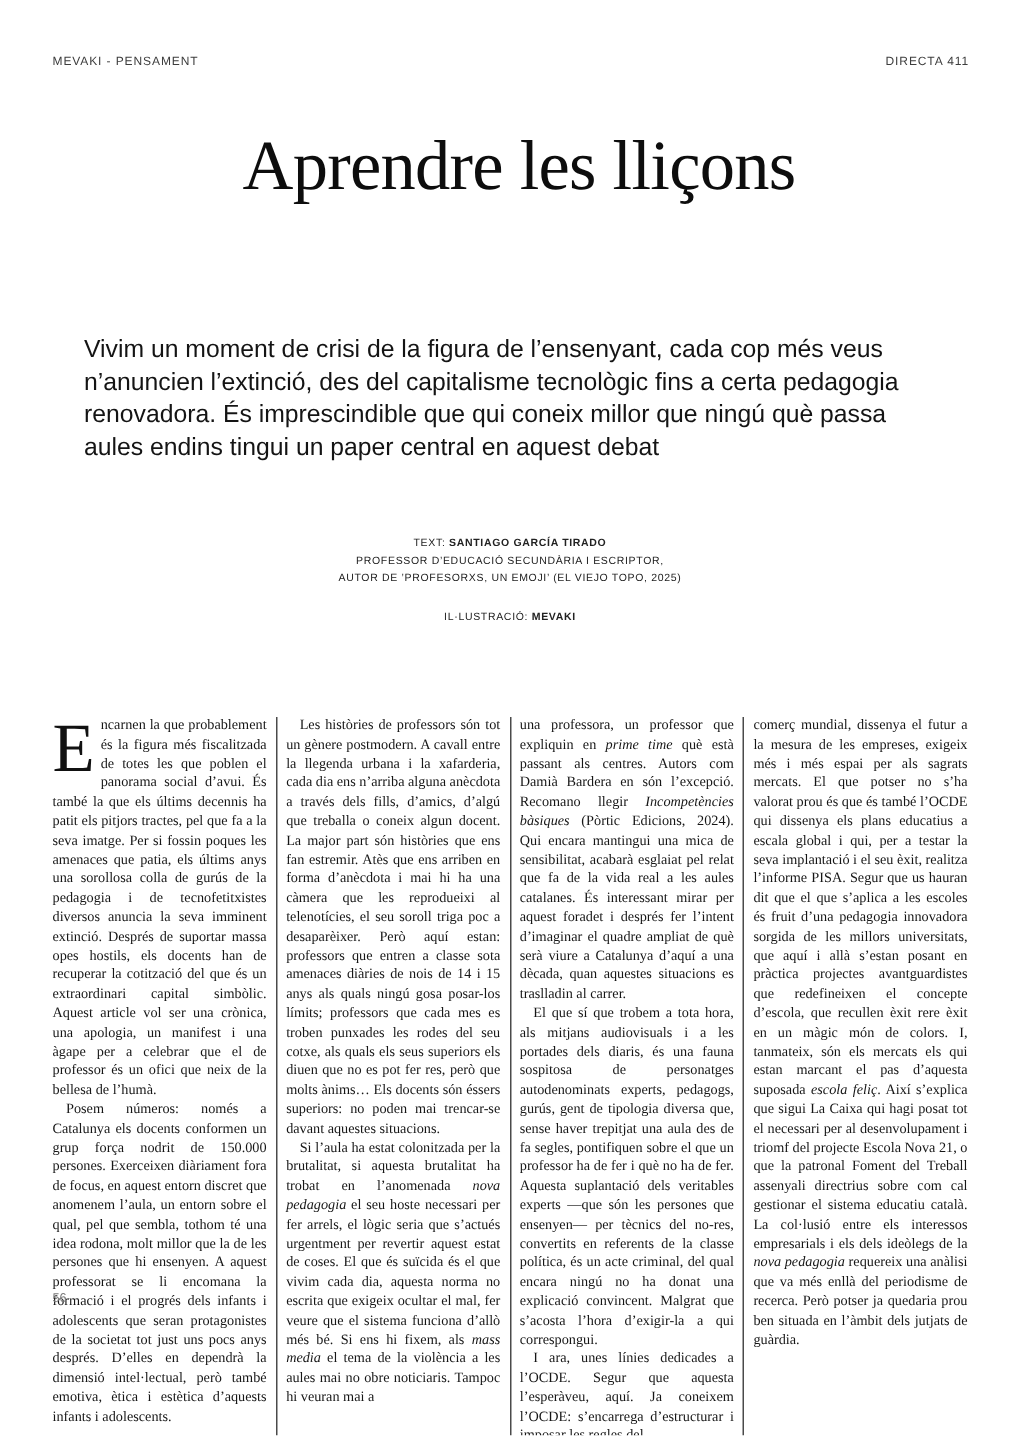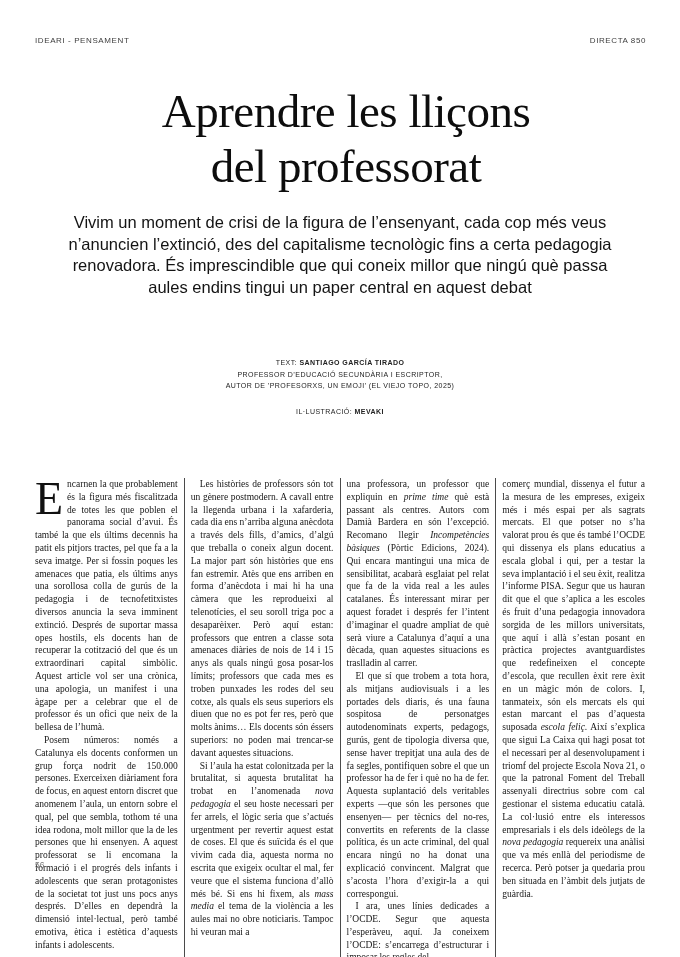--- a/index.html
+++ b/index.html
@@ -12,21 +12,21 @@
     display:flex;justify-content:space-between;
     font-family:"Liberation Sans",sans-serif;font-size:8px;
     letter-spacing:.6px;color:#3d3d3d;
   }
   .title{
     position:absolute;top:84px;left:0;right:0;text-align:center;
     font-family:"Liberation Serif",serif;font-weight:400;
     font-size:47px;line-height:55px;letter-spacing:-.5px;color:#0d0d0d;
   }
   .lede{
-    position:absolute;top:212px;left:56px;right:56px;text-align:center;
+    position:absolute;top:223px;left:56px;right:56px;text-align:left;
     font-family:"Liberation Sans",sans-serif;
     font-size:16.5px;line-height:21.5px;color:#141414;
   }
   .byline{
     position:absolute;top:357px;left:0;right:0;text-align:center;
     font-family:"Liberation Sans",sans-serif;
     font-size:7px;line-height:11.5px;letter-spacing:.45px;color:#222;
   }
   .byline b{font-weight:700;}
   .byline .illu{margin-top:14px;}
@@ -51,27 +51,26 @@
     position:absolute;left:35px;top:860px;
     font-family:"Liberation Sans",sans-serif;font-size:8.5px;color:#7a7a7a;
   }
 </style>
 </head>
 <body>
 
 <div class="page">
 
   <div class="masthead">
-    <span>IDEARI - PENSAMENT</span>
-    <span>DIRECTA 850</span>
+    <span>MEVAKI - PENSAMENT</span>
+    <span>DIRECTA 411</span>
   </div>
 
   <h1 class="title" style="margin:0;padding-left:12px;">
     <span style="display:block;">Aprendre les lliçons</span>
-    <span style="display:block;">del professorat</span>
   </h1>
 
   <div class="lede">Vivim un moment de crisi de la figura de l’ensenyant, cada cop més veus n’anuncien l’extinció, des del capitalisme tecnològic fins a certa pedagogia renovadora. És imprescindible que qui coneix millor que ningú què passa aules endins tingui un paper central en aquest debat</div>
 
   <div class="byline">
     <div>
       <span>TEXT:</span>
       <b>SANTIAGO GARCÍA TIRADO</b>
     </div>
     <div>PROFESSOR D’EDUCACIÓ SECUNDÀRIA I ESCRIPTOR,</div>

